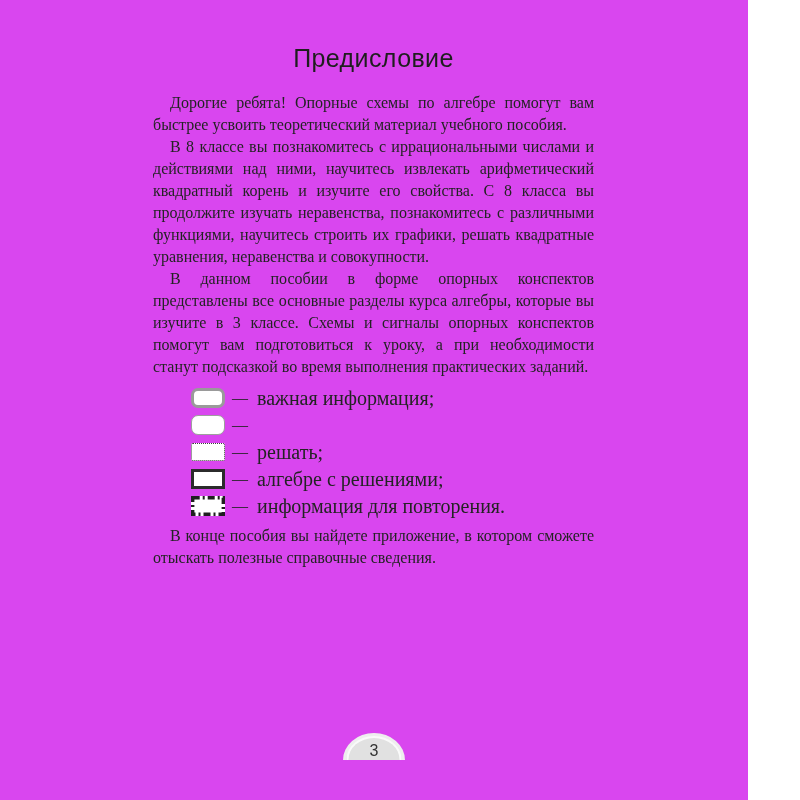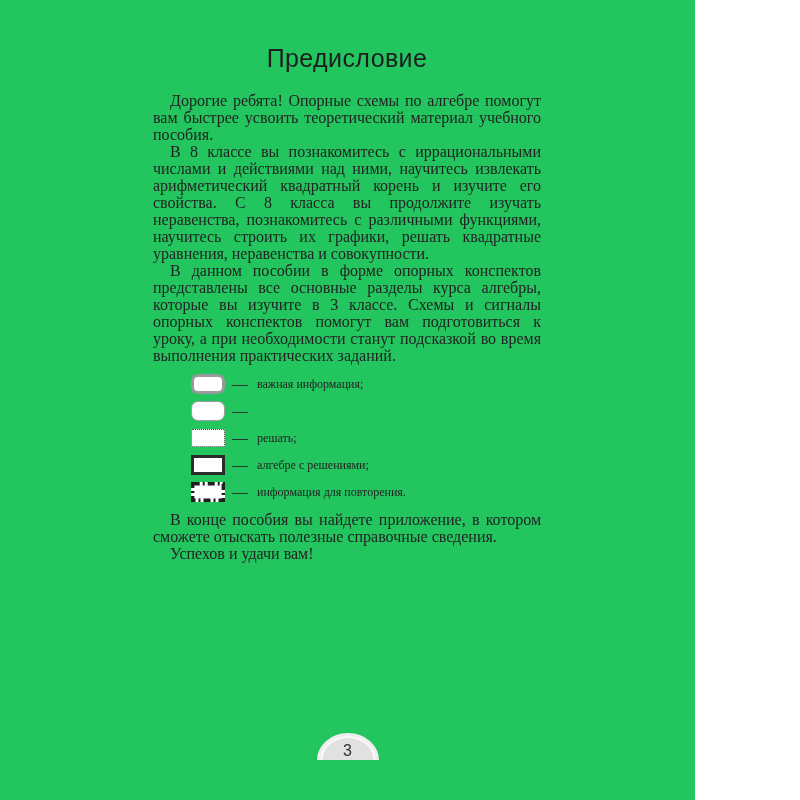--- a/index.html
+++ b/index.html
@@ -2,23 +2,23 @@
 <html lang="ru"><head>
 <meta charset="utf-8">
 <style>
   html, body {
     margin: 0;
     padding: 0;
     background: #ffffff;
   }
   .page {
     position: relative;
-    width: 695px;
+    width: 748px;
     height: 800px;
-    background: #22c55e;
+    background: #d946ef;
     overflow: hidden;
     font-family: "Liberation Serif", serif;
     color: #232323;
   }
   .content {
     padding: 46px 154px 0 153px; 
   }
   .page-title {
     margin: 0 0 21px 0;
     text-align: center;
@@ -27,21 +27,21 @@
     font-size: 25px;
     line-height: 25px;
     letter-spacing: 0.4px;
     color: #1e1e1e;
   }
   .para {
     margin: 0;
     text-indent: 17px;
     text-align: justify;
     font-size: 16px;
-    line-height: 17px;
+    line-height: 22px;
     color: #232323;
   }
   
   .legend {
     list-style: none;
     margin: 10px 0 9px 38px;
     padding: 0;
   }
   .legend-item {
     display: flex;
@@ -75,21 +75,21 @@
   }
   .box-repetition svg {
     display: block;
   }
   .legend-dash {
     margin-right: 9px;
     font-size: 16px;
     color: #232323;
   }
   .legend-label {
-    font-size: 12px;
+    font-size: 20px;
     color: #232323;
     white-space: nowrap;
   }
   
   .page-number-tab-outer {
     position: absolute;
     left: 50%;
     bottom: 40px;
     transform: translateX(-50%);
     width: 62px;
@@ -157,21 +157,20 @@
             <svg width="34" height="20" viewBox="0 0 34 20" xmlns="http://www.w3.org/2000/svg">
               <rect x="1.7" y="1.7" width="30.6" height="16.6" fill="none" stroke="#1f1f1f" stroke-width="3.4" stroke-dasharray="7 3 2 3"></rect>
             </svg>
           </span>
         <span class="legend-dash">—</span>
         <span class="legend-label">информация для повторения.</span>
       </li>
     </ul>
 
     <p class="para">В конце пособия вы найдете приложение, в котором сможете отыскать полезные справочные сведения.</p>
-    <p class="para">Успехов и удачи вам!</p>
   </div>
 
   <div class="page-number-tab-outer">
     <div class="page-number-tab">
       <span class="page-number">3</span>
     </div>
   </div>
 </div>
 
 </body></html>

